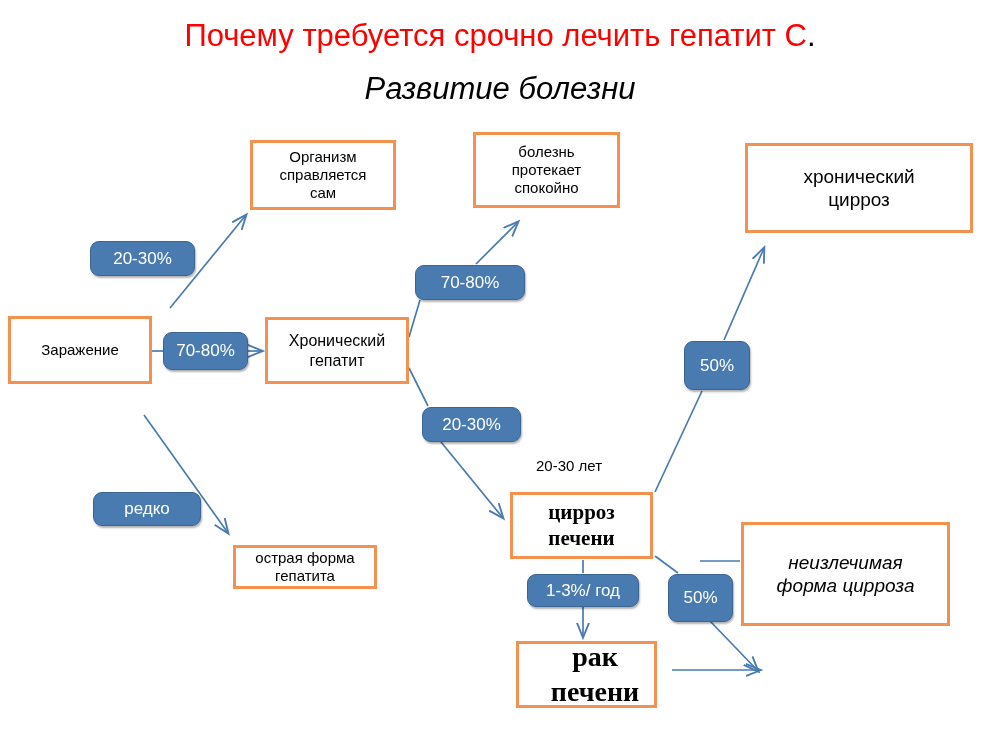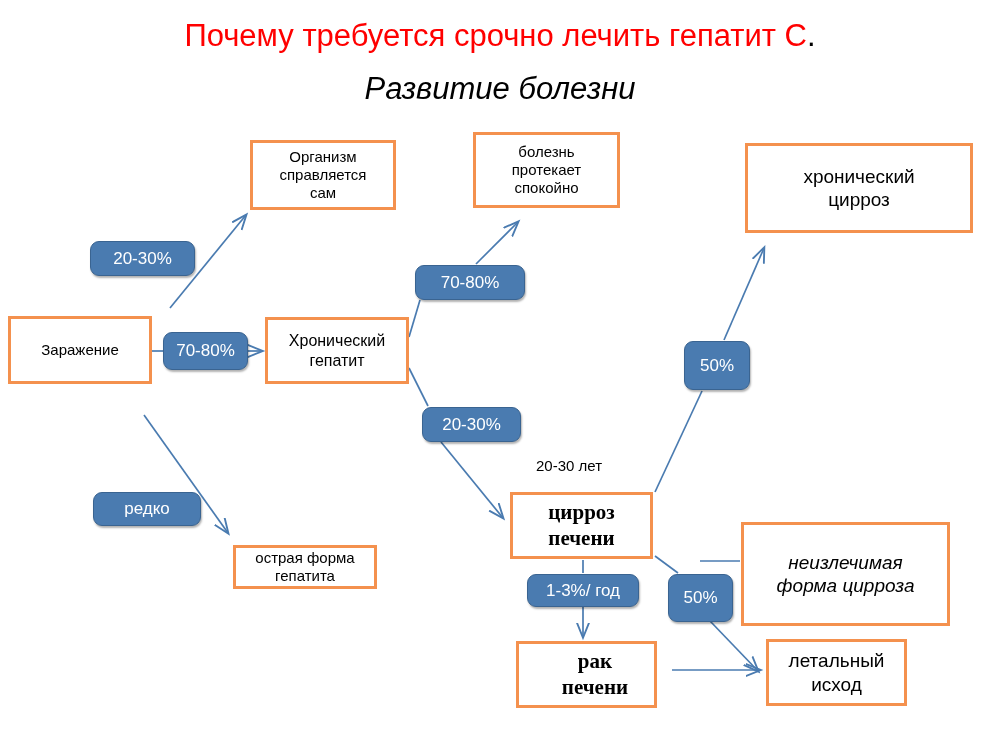--- a/index.html
+++ b/index.html
@@ -167,33 +167,27 @@
     </div>
   </div>
 
   <div class="node" id="node-incurable" style="left: 741px; top: 522px; width: 209px; height: 104px; font-size: 19px; border-color: rgb(244, 145, 78); background: rgb(255, 255, 255); color: rgb(0, 0, 0); font-style: italic;">
     <div style="width:100%">
       <span>неизлечимая</span>
       <span>форма цирроза</span>
     </div>
   </div>
 
-  <div class="node bold-serif" id="node-liver-cancer" style="left: 516px; top: 641px; width: 141px; height: 67px; font-size: 21px; border-color: rgb(244, 145, 78); background: rgb(255, 255, 255); color: rgb(0, 0, 0); padding-left: 17px;">
+  <div class="node bold-serif" id="node-liver-cancer" style="left: 516px; top: 641px; width: 141px; height: 67px; font-size: 28px; border-color: rgb(244, 145, 78); background: rgb(255, 255, 255); color: rgb(0, 0, 0); padding-left: 17px;">
     <div style="width:100%">
       <span>рак</span>
       <span>печени</span>
     </div>
   </div>
 
-  <div class="node" id="node-lethal" style="left: 766px; top: 639px; width: 141px; height: 67px; font-size: 19px; border-color: rgb(244, 145, 78); background: rgb(255, 255, 255); color: rgb(0, 0, 0);">
-    <div style="width:100%">
-      <span>летальный</span>
-      <span>исход</span>
-    </div>
-  </div>
 
   <div class="pill" id="pill-0" style="left: 90px; top: 241px; width: 105px; height: 35px; background: rgb(74, 123, 176); border-color: rgb(58, 100, 145); color: rgb(255, 255, 255);">20-30%</div>
   <div class="pill" id="pill-1" style="left: 163px; top: 332px; width: 85px; height: 38px; background: rgb(74, 123, 176); border-color: rgb(58, 100, 145); color: rgb(255, 255, 255);">70-80%</div>
   <div class="pill" id="pill-2" style="left: 93px; top: 492px; width: 108px; height: 34px; background: rgb(74, 123, 176); border-color: rgb(58, 100, 145); color: rgb(255, 255, 255);">редко</div>
   <div class="pill" id="pill-3" style="left: 415px; top: 265px; width: 110px; height: 35px; background: rgb(74, 123, 176); border-color: rgb(58, 100, 145); color: rgb(255, 255, 255);">70-80%</div>
   <div class="pill" id="pill-4" style="left: 422px; top: 407px; width: 99px; height: 35px; background: rgb(74, 123, 176); border-color: rgb(58, 100, 145); color: rgb(255, 255, 255);">20-30%</div>
   <div class="pill" id="pill-5" style="left: 684px; top: 341px; width: 66px; height: 49px; background: rgb(74, 123, 176); border-color: rgb(58, 100, 145); color: rgb(255, 255, 255);">50%</div>
   <div class="pill" id="pill-6" style="left: 527px; top: 574px; width: 112px; height: 33px; background: rgb(74, 123, 176); border-color: rgb(58, 100, 145); color: rgb(255, 255, 255);">1-3%/ год</div>
   <div class="pill" id="pill-7" style="left: 668px; top: 574px; width: 65px; height: 48px; background: rgb(74, 123, 176); border-color: rgb(58, 100, 145); color: rgb(255, 255, 255);">50%</div>
 

